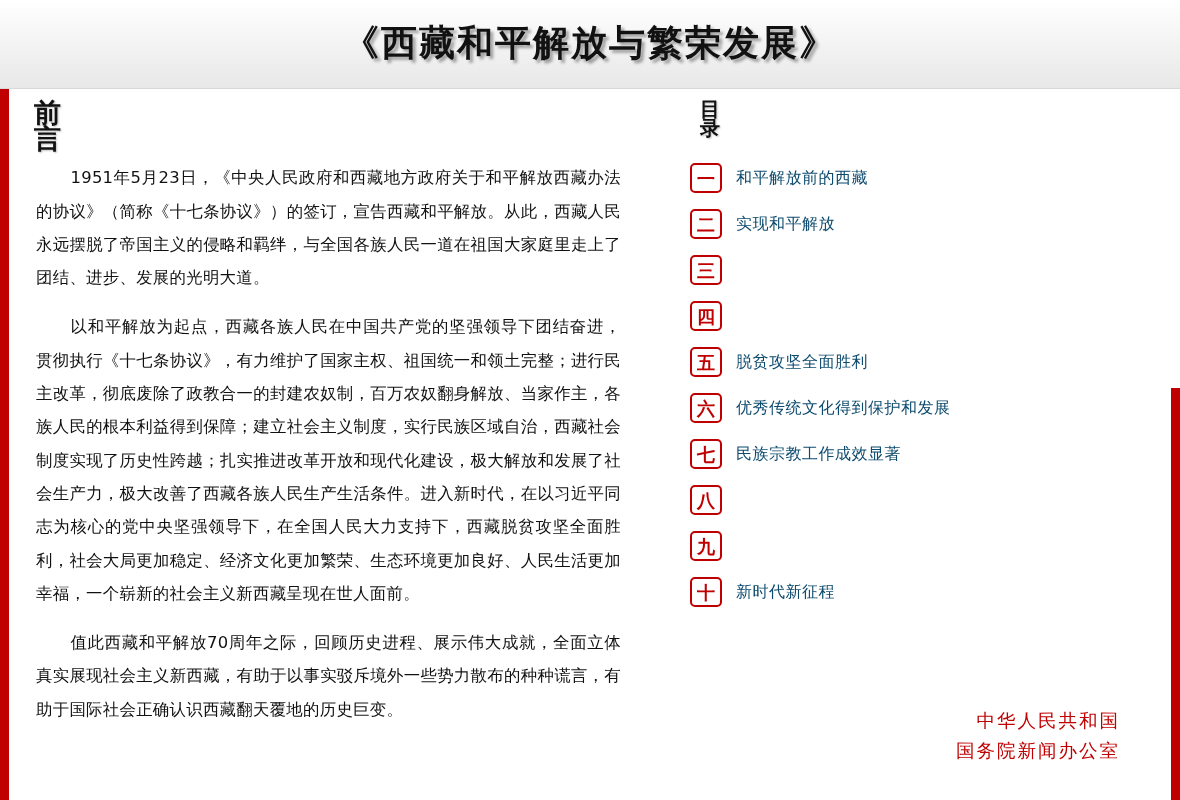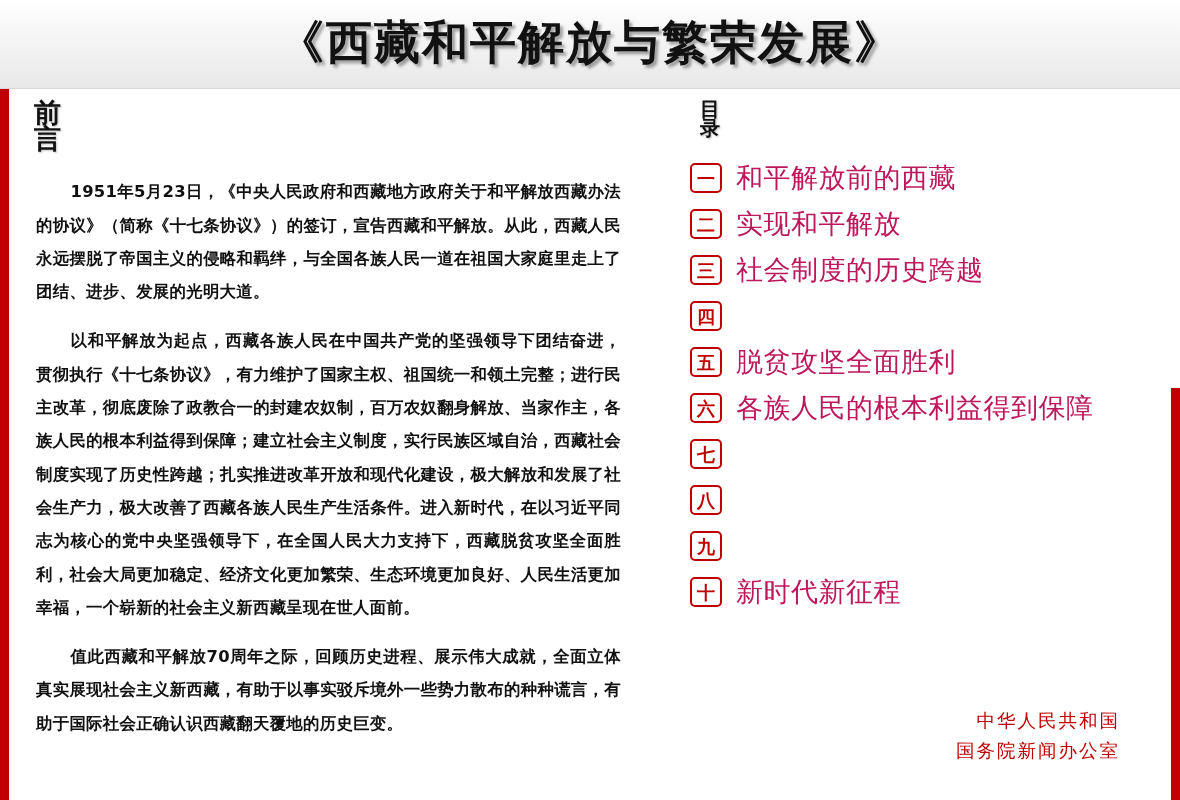--- a/index.html
+++ b/index.html
@@ -25,21 +25,21 @@
     border-bottom: 1px solid #d8d8d8;
   }
   .banner-title {
     position: absolute;
     left: 0; top: 0;
     width: 1180px;
     text-align: center;
     line-height: 84px;
     font-family: "DejaVu Serif", serif;
     font-weight: bold;
-    font-size: 46px;
+    font-size: 36px;
     letter-spacing: 2px;
     color: #111111;
     text-shadow: 3px 3px 3px rgba(0,0,0,0.35);
     white-space: nowrap;
   }
 
   
   .left-bar {
     position: absolute;
     left: 0;
@@ -67,34 +67,34 @@
   }
   .section-heading {
     font-family: "DejaVu Serif", serif;
     font-weight: bold;
     font-size: 27px;
     color: #111;
     line-height: 0.95;
     width: 32px;
     letter-spacing: 0;
     word-break: break-all;
-    margin: 0 0 24px 4px;
+    margin: 0 0 10px 4px;
     text-shadow: 1px 1px 2px rgba(0,0,0,0.25);
   }
   .body-text p {
     margin: 0 0 16px 0;
     font-size: 16.4px;
     line-height: 2.03;
     color: #111111;
     text-align: justify;
     text-justify: inter-ideograph;
     letter-spacing: 0.3px;
     font-family: "DejaVu Sans", sans-serif;
   }
-  .body-text p.indent { text-indent: 2.1em; font-weight: bold; }
+  .body-text p.indent { text-indent: 2.1em; }
   .body-text { width: 585px; margin-left: 6px; }
 
   
   .right-col {
     position: absolute;
     left: 690px;
     top: 100px;
     width: 460px;
   }
   .toc-heading {
@@ -124,22 +124,22 @@
     color: #c00000;
     font-family: "DejaVu Serif", serif;
     font-weight: bold;
     font-size: 18px;
     line-height: 28px;
     text-align: center;
     margin-right: 14px;
     box-sizing: border-box;
   }
   .toc-label {
-    font-size: 27px;
-    color: #be185d;
+    font-size: 16px;
+    color: #0c4a6e;
     font-family: "DejaVu Sans", sans-serif;
     letter-spacing: 0.5px;
     white-space: nowrap;
     text-align: right;
   }
 
   
   .signature {
     position: absolute;
     right: 60px;
@@ -181,39 +181,39 @@
       <span class="toc-label">和平解放前的西藏</span>
     </div>
 
     <div class="toc-item">
       <span class="toc-num">二</span>
       <span class="toc-label">实现和平解放</span>
     </div>
 
     <div class="toc-item">
       <span class="toc-num">三</span>
-      <span class="toc-label">社会制度的历史跨越</span>
     </div>
 
     <div class="toc-item">
       <span class="toc-num">四</span>
     </div>
 
     <div class="toc-item">
       <span class="toc-num">五</span>
       <span class="toc-label">脱贫攻坚全面胜利</span>
     </div>
 
     <div class="toc-item">
       <span class="toc-num">六</span>
-      <span class="toc-label">各族人民的根本利益得到保障</span>
+      <span class="toc-label">优秀传统文化得到保护和发展</span>
     </div>
 
     <div class="toc-item">
       <span class="toc-num">七</span>
+      <span class="toc-label">民族宗教工作成效显著</span>
     </div>
 
     <div class="toc-item">
       <span class="toc-num">八</span>
     </div>
 
     <div class="toc-item">
       <span class="toc-num">九</span>
     </div>
 

